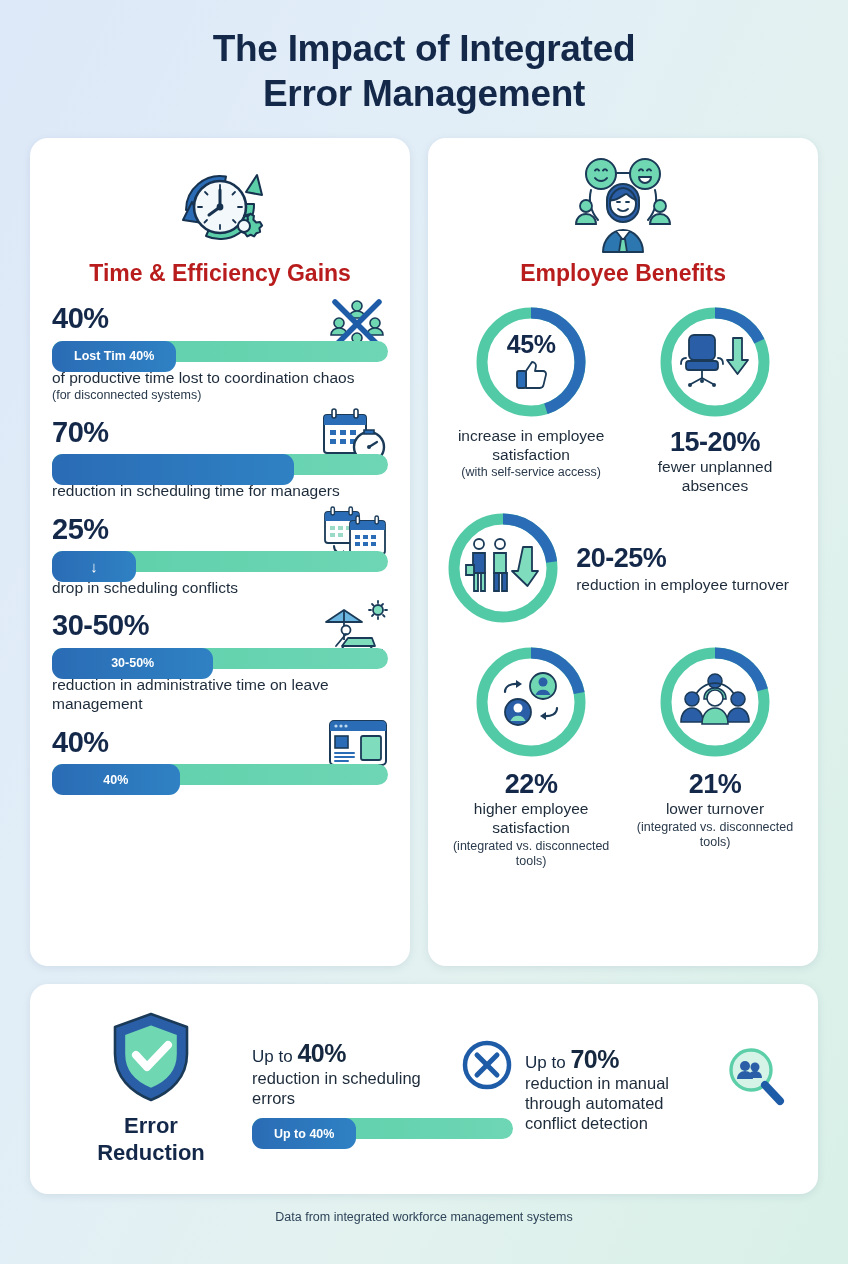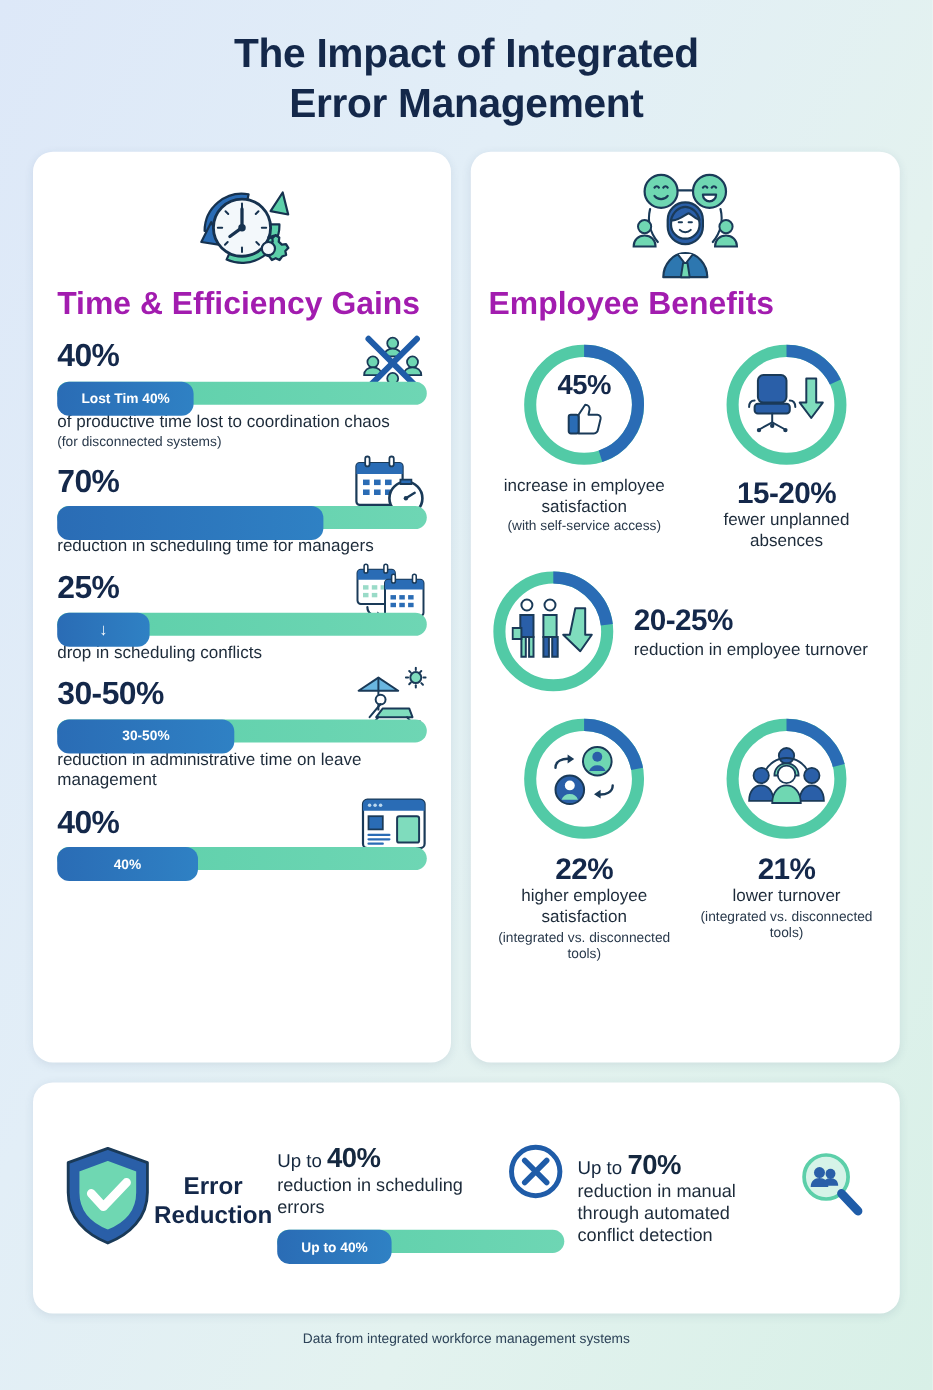--- a/index.html
+++ b/index.html
@@ -32,24 +32,24 @@
     background: #ffffff;
     border-radius: 18px;
     box-shadow: 0 2px 9px rgba(40,70,110,0.10);
     padding: 16px 22px 22px;
   }
   .card-left  { width: 385px; height: 828px; }
   .card-right { width: 395px; height: 828px; padding-left: 16px; padding-right: 16px; }
 
   .card-icon { height: 104px; display: flex; align-items: center; justify-content: center; }
   .card-heading {
-    text-align: left;
-    font-size: 29px;
+    text-align: center;
+    font-size: 23px;
     font-weight: bold;
-    color: #a21caf;
+    color: #b91c1c;
     margin-top: 2px;
     margin-bottom: 16px;
   }
 
   
   .stat { position: relative; margin-bottom: 13px; }
   .stat-icon { position: absolute; right: 0; top: -10px; }
   .stat-value {
     font-size: 29px; font-weight: bold; color: #14284a;
     line-height: 1.08; margin-bottom: 6px; letter-spacing: -0.5px;
@@ -86,21 +86,21 @@
   .row-side { display: flex; align-items: center; gap: 14px; }
   .row-side .txt { flex: 1; }
   .row-side .big-pct { text-align: left; }
   .row-side .donut-label { text-align: left; margin-top: 2px; }
 
   
   .card-bottom {
     width: 788px; height: 210px; margin-top: 18px;
     display: flex; align-items: center; padding: 14px 26px;
   }
-  .err-brand { width: 190px; display: flex; align-items: center; }
+  .err-brand { width: 190px; display: flex; flex-direction: column; align-items: center; }
   .err-brand-title {
     font-size: 22px; font-weight: bold; color: #14284a; text-align: center;
     line-height: 1.22; margin-top: 6px;
   }
   .err-col { flex: 1; padding: 0 6px; }
   .err-head { display: flex; align-items: flex-start; gap: 8px; }
   .err-head .txtblk { flex: 1; }
   .err-upto { font-size: 17px; color: #15283f; line-height: 1.15; }
   .err-upto b { font-size: 25px; font-weight: bold; letter-spacing: -0.5px; }
   .err-desc { font-size: 16.5px; color: #1d2b3a; line-height: 1.2; margin-top: 1px; }

